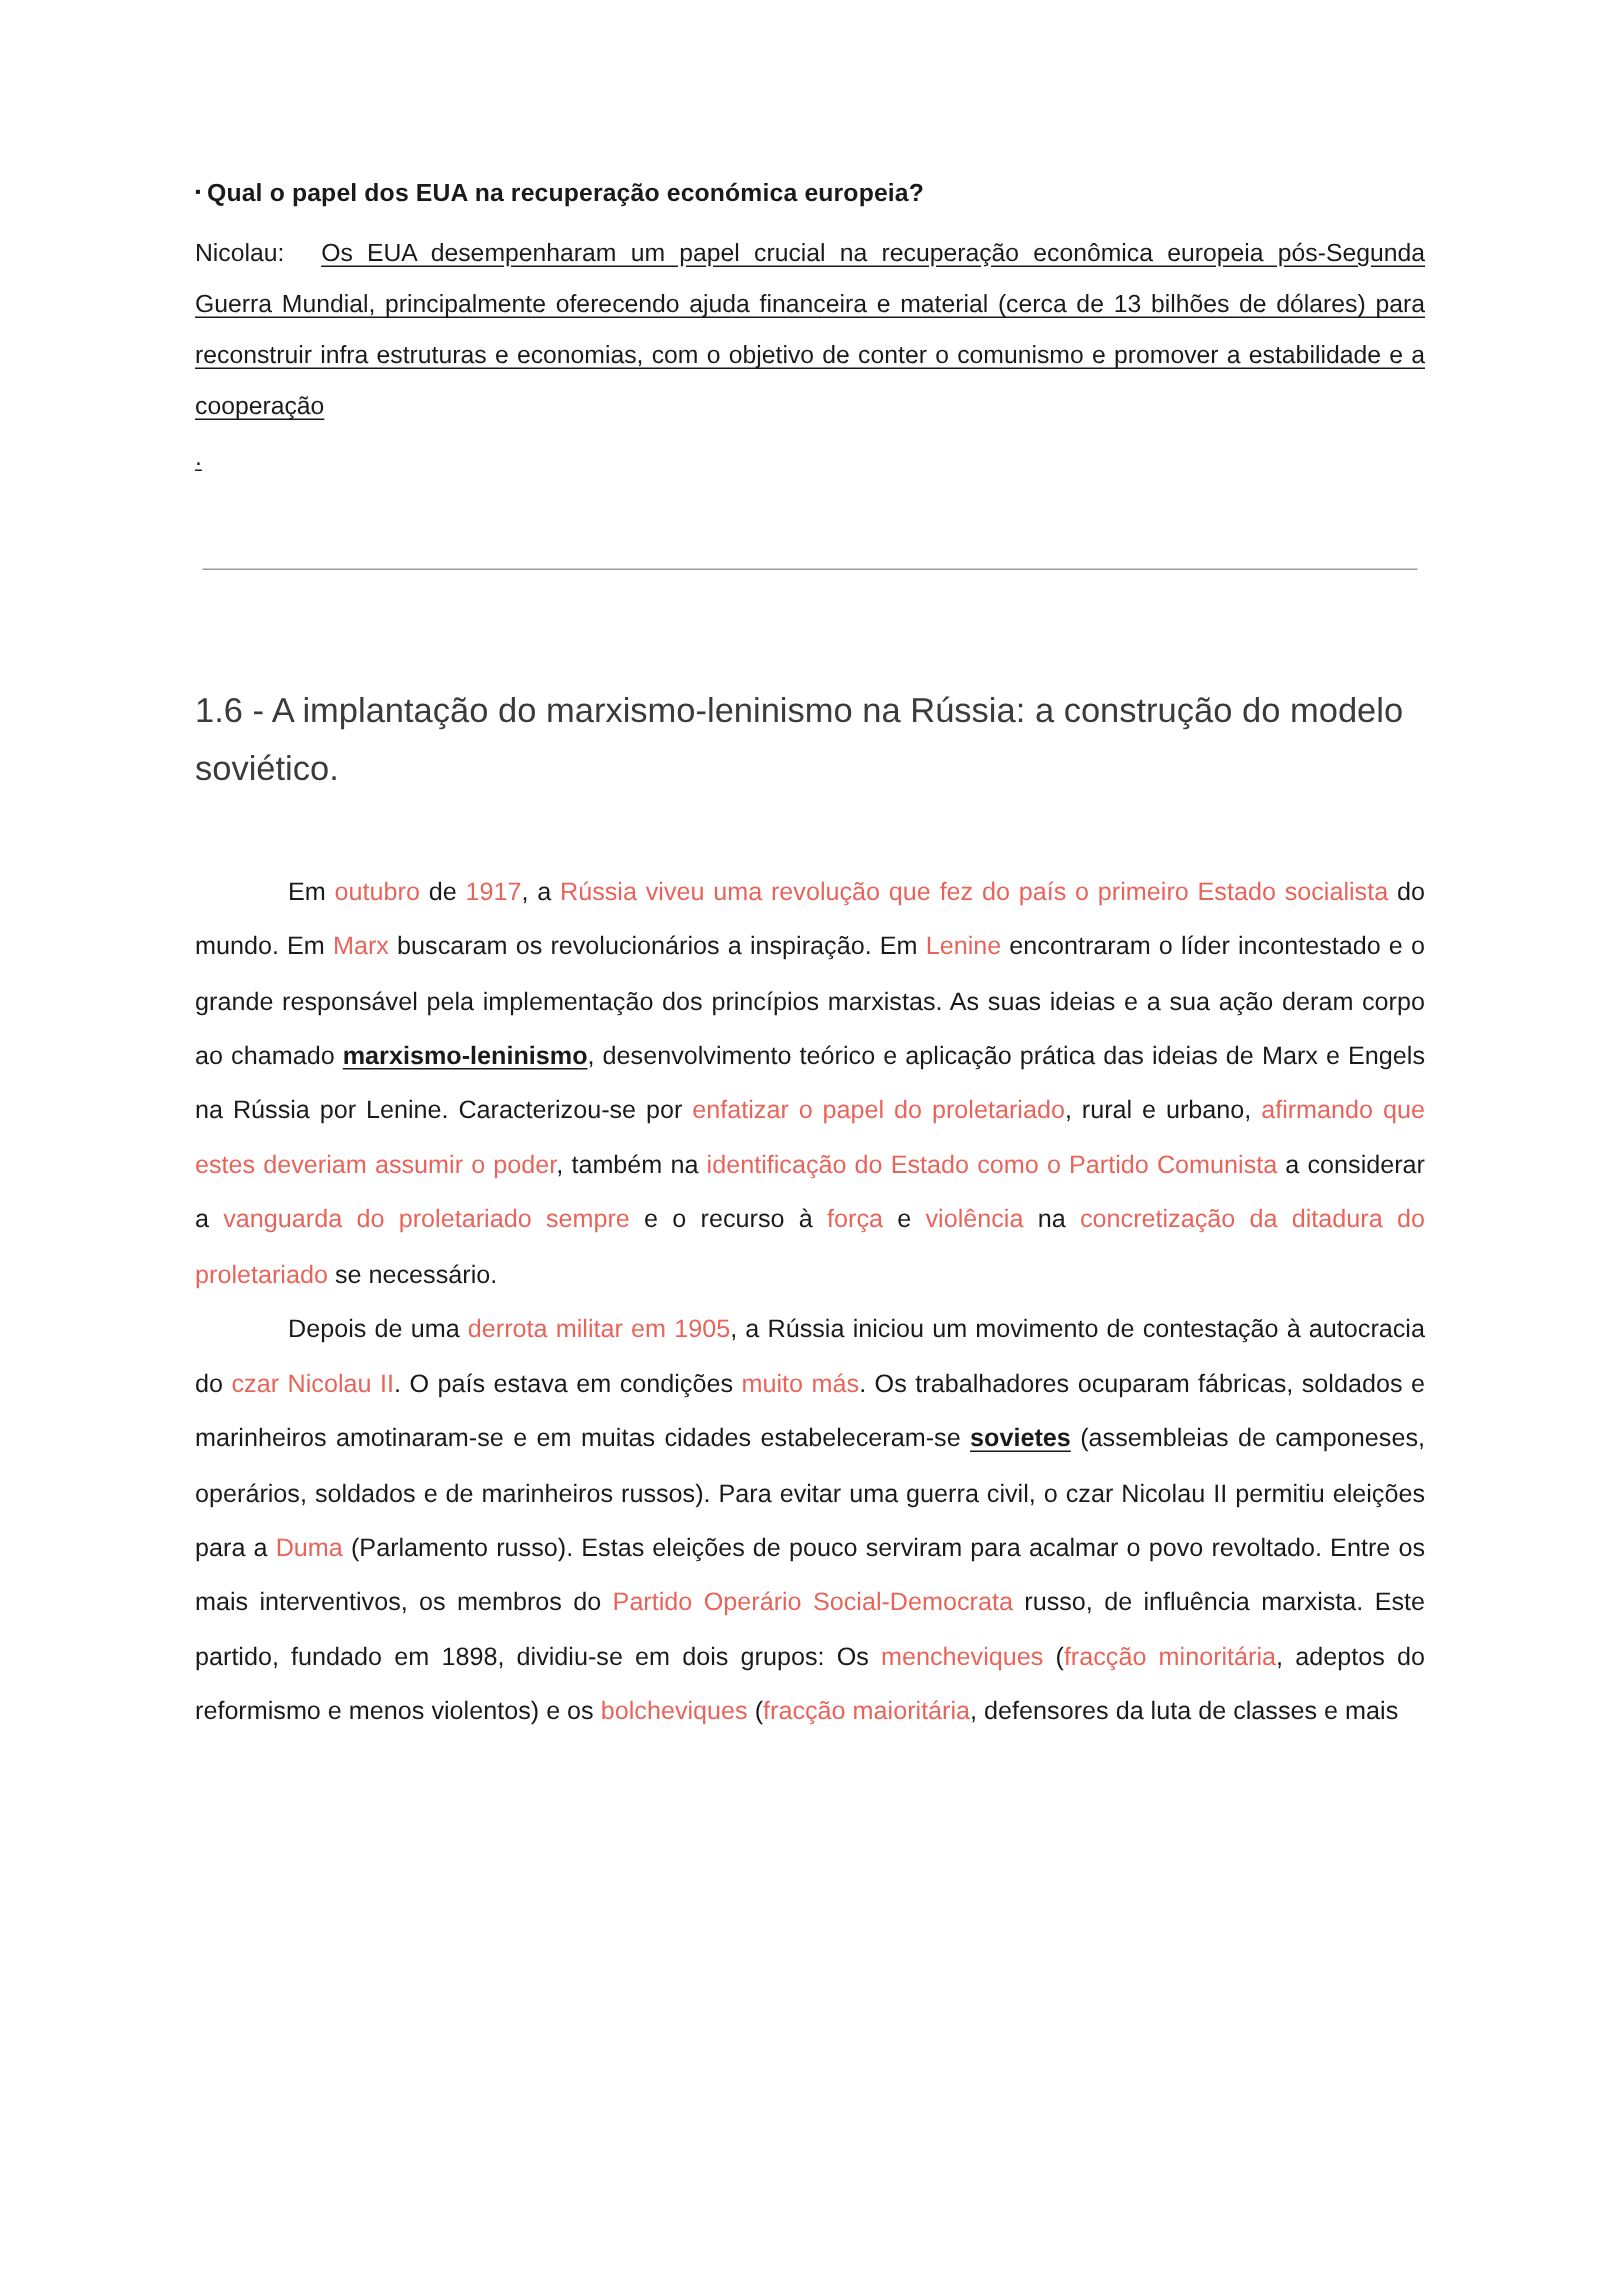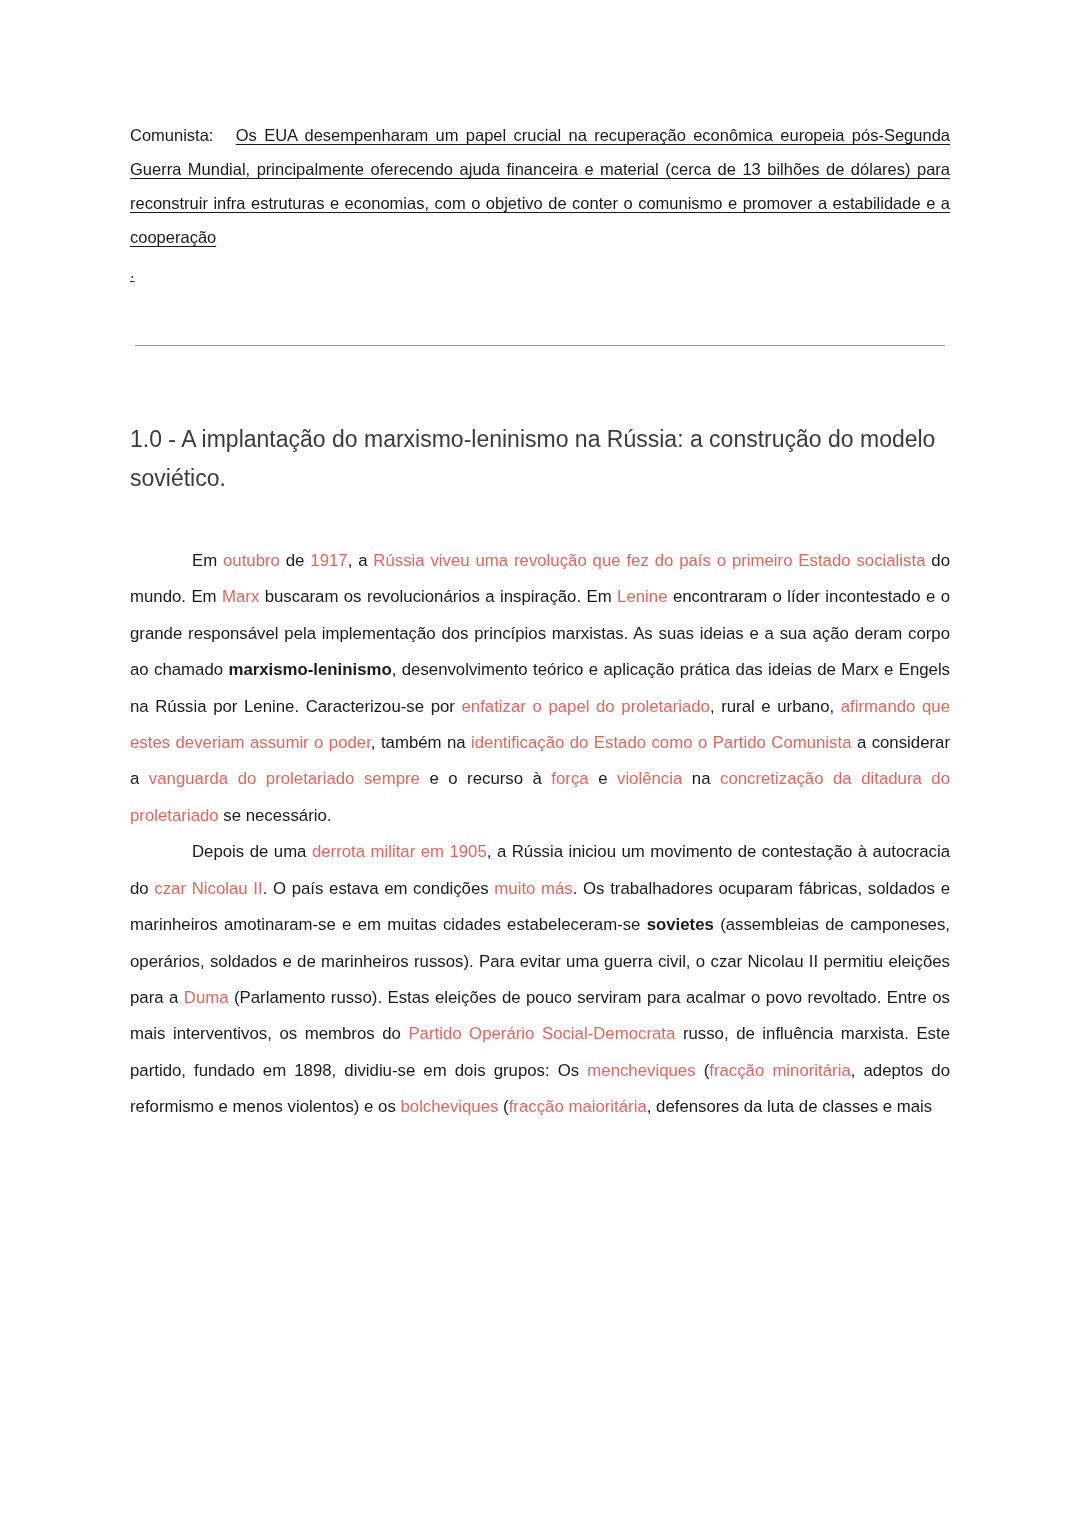--- a/index.html
+++ b/index.html
@@ -91,42 +91,45 @@
     line-height: 2.17;
     text-align: justify;
     text-justify: inter-word;
     margin: 0;
     width: 820px;
     color: #1a1a1a;
   }
   .body-para.first { margin-top: 44px; }
   .indent { display: inline-block; width: 62px; }
   .hl-b { color: #e8645a; font-weight: normal; }
-  .ul-b { text-underline-offset: 3px; font-weight: bold; }
+  .ul-b { text-decoration: underline; text-underline-offset: 3px; font-weight: bold; }
 </style>
 </head>
 <body>
 
 <div class="page">
 
   <div class="qa-block">
 
+    <p class="question-line">
+      <span class="bullet-mark">▪</span><span>Qual o papel dos EUA na recuperação económica europeia?</span>
+    </p>
 
     <p class="answer-para">
-      <span class="answer-label">Comunista: </span><span class="answer-text">Os EUA desempenharam um papel crucial na recuperação econômica europeia pós-Segunda Guerra Mundial, principalmente oferecendo ajuda financeira e material (cerca de 13 bilhões de dólares) para reconstruir infra estruturas e economias, com o objetivo de conter o comunismo e promover a estabilidade e a cooperação</span>
+      <span class="answer-label">Nicolau: </span><span class="answer-text">Os EUA desempenharam um papel crucial na recuperação econômica europeia pós-Segunda Guerra Mundial, principalmente oferecendo ajuda financeira e material (cerca de 13 bilhões de dólares) para reconstruir infra estruturas e economias, com o objetivo de conter o comunismo e promover a estabilidade e a cooperação</span>
       <span class="answer-tail">.</span>
     </p>
 
   </div>
 
   <div class="divider-wrap">
     <div class="divider"></div>
   </div>
 
-  <h2 class="section-heading">1.0 - A implantação do marxismo-leninismo na Rússia: a construção do modelo soviético.</h2>
+  <h2 class="section-heading">1.6 - A implantação do marxismo-leninismo na Rússia: a construção do modelo soviético.</h2>
 
   <p class="body-para first">
     <span class="indent"></span><span>Em </span><span class="hl-b">outubro</span><span> de </span><span class="hl-b">1917</span><span>, a </span><span class="hl-b">Rússia viveu uma revolução que fez do país o primeiro Estado socialista</span><span> do mundo. Em </span><span class="hl-b">Marx</span><span> buscaram os revolucionários a inspiração. Em </span><span class="hl-b">Lenine</span><span> encontraram o líder incontestado e o grande responsável pela implementação dos princípios marxistas. As suas ideias e a sua ação deram corpo ao chamado </span><span class="ul-b">marxismo-leninismo</span><span>, desenvolvimento teórico e aplicação prática das ideias de Marx e Engels na Rússia por Lenine. Caracterizou-se por </span><span class="hl-b">enfatizar o papel do proletariado</span><span>, rural e urbano, </span><span class="hl-b">afirmando que estes deveriam assumir o poder</span><span>, também na </span><span class="hl-b">identificação do Estado como o Partido Comunista</span><span> a considerar a </span><span class="hl-b">vanguarda do proletariado sempre</span><span> e o recurso à </span><span class="hl-b">força</span><span> e </span><span class="hl-b">violência</span><span> na </span><span class="hl-b">concretização da ditadura do proletariado</span><span> se necessário.</span>
   </p>
 
   <p class="body-para">
     <span class="indent"></span><span>Depois de uma </span><span class="hl-b">derrota militar em 1905</span><span>, a Rússia iniciou um movimento de contestação à autocracia do </span><span class="hl-b">czar Nicolau II</span><span>. O país estava em condições </span><span class="hl-b">muito más</span><span>. Os trabalhadores ocuparam fábricas, soldados e marinheiros amotinaram-se e em muitas cidades estabeleceram-se </span><span class="ul-b">sovietes</span><span> (assembleias de camponeses, operários, soldados e de marinheiros russos). Para evitar uma guerra civil, o czar Nicolau II permitiu eleições para a </span><span class="hl-b">Duma</span><span> (Parlamento russo). Estas eleições de pouco serviram para acalmar o povo revoltado. Entre os mais interventivos, os membros do </span><span class="hl-b">Partido Operário Social-Democrata</span><span> russo, de influência marxista. Este partido, fundado em 1898, dividiu-se em dois grupos: Os </span><span class="hl-b">mencheviques</span><span> (</span><span class="hl-b">fracção minoritária</span><span>, adeptos do reformismo e menos violentos) e os </span><span class="hl-b">bolcheviques</span><span> (</span><span class="hl-b">fracção maioritária</span><span>, defensores da luta de classes e mais</span>
   </p>
 
 </div>

